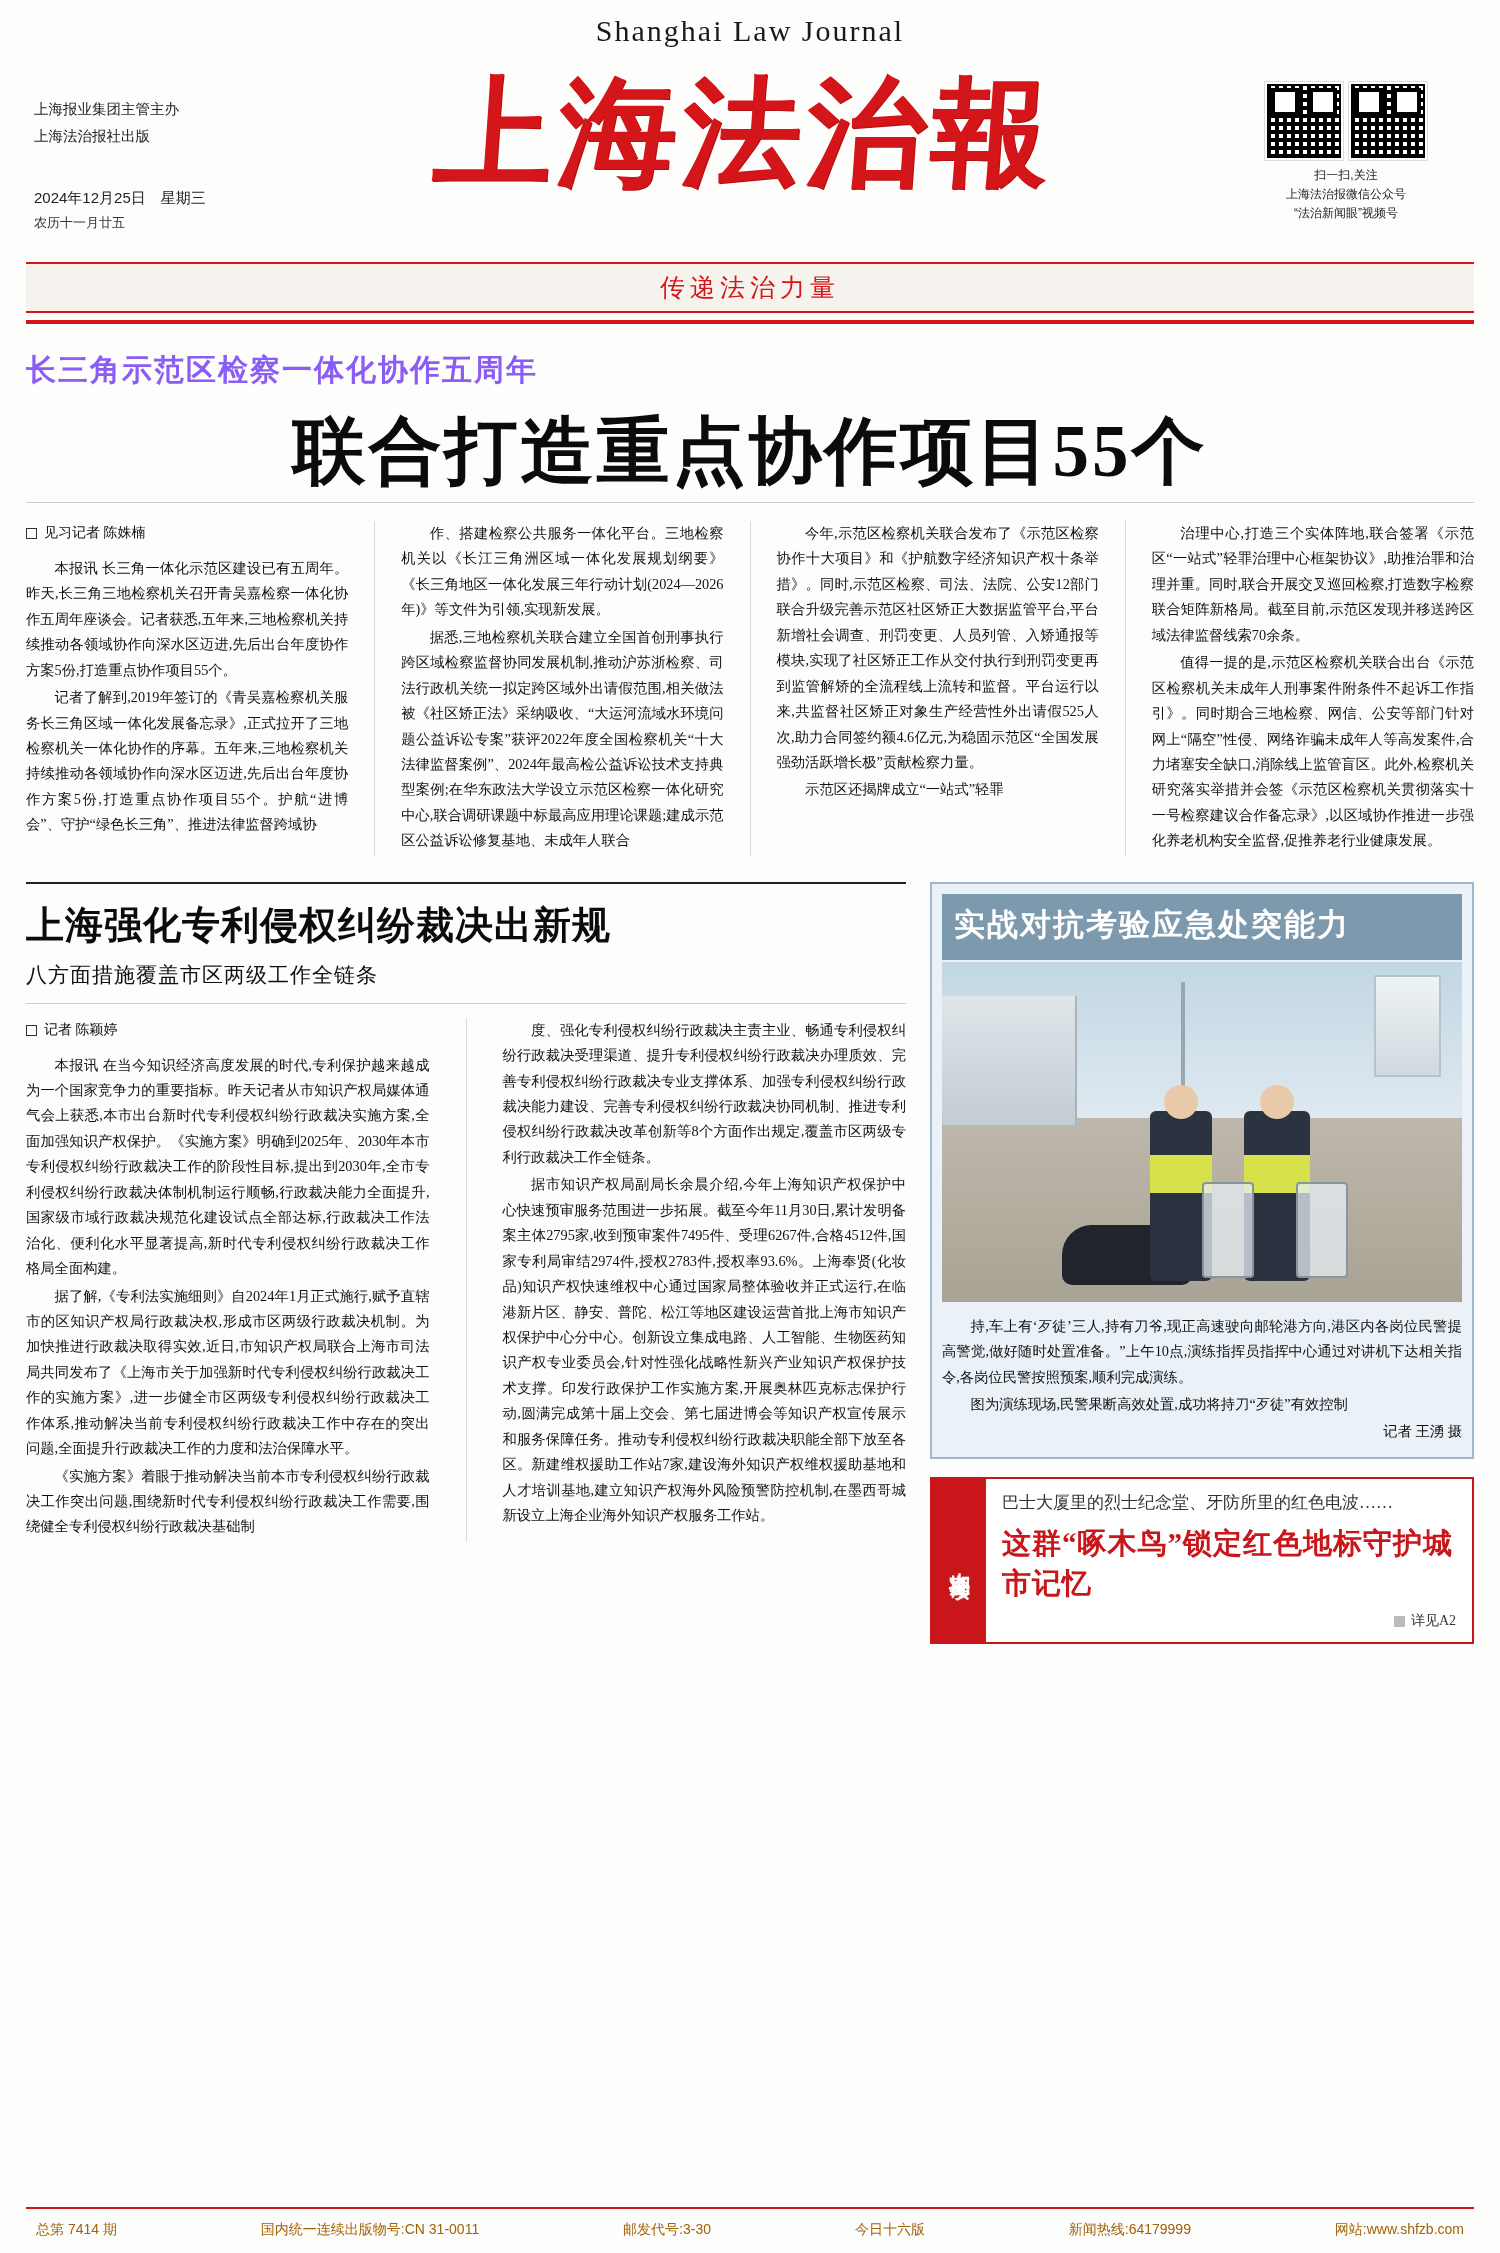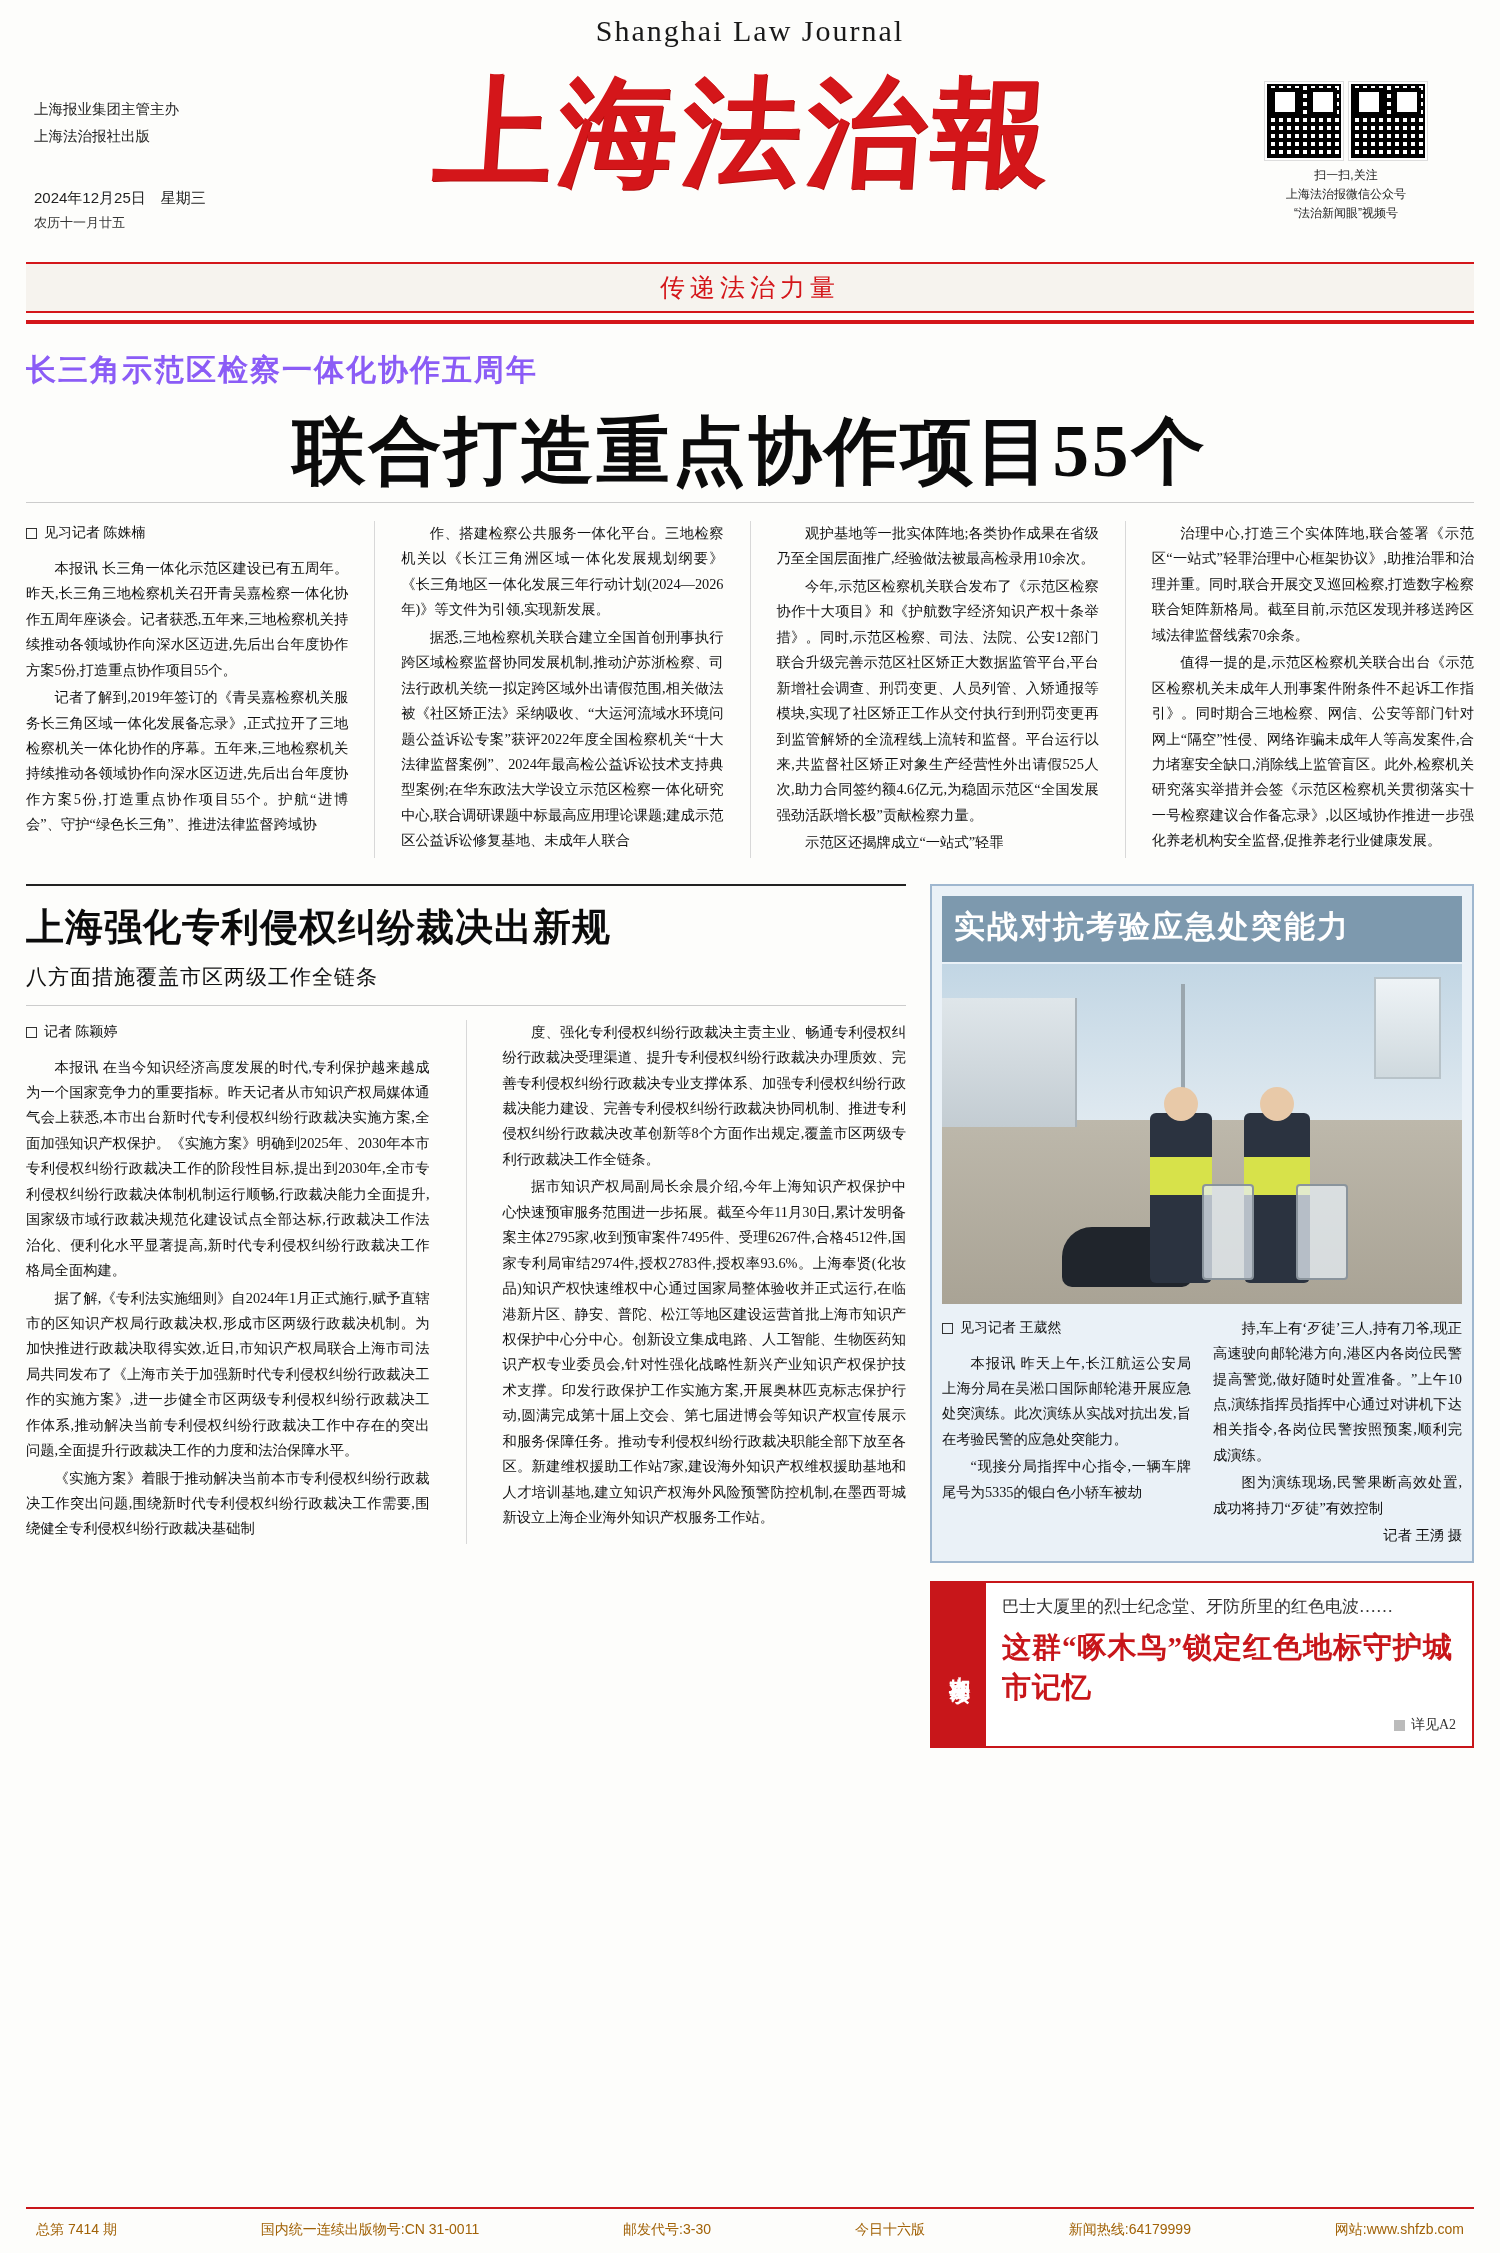--- a/index.html
+++ b/index.html
@@ -245,21 +245,20 @@
       <p class="lead">本报讯 长三角一体化示范区建设已有五周年。昨天,长三角三地检察机关召开青吴嘉检察一体化协作五周年座谈会。记者获悉,五年来,三地检察机关持续推动各领域协作向深水区迈进,先后出台年度协作方案5份,打造重点协作项目55个。</p>
       <p>记者了解到,2019年签订的《青吴嘉检察机关服务长三角区域一体化发展备忘录》,正式拉开了三地检察机关一体化协作的序幕。五年来,三地检察机关持续推动各领域协作向深水区迈进,先后出台年度协作方案5份,打造重点协作项目55个。护航“进博会”、守护“绿色长三角”、推进法律监督跨域协</p>
     </div>
     <div class="divider-v"></div>
     <div class="col">
       <p>作、搭建检察公共服务一体化平台。三地检察机关以《长江三角洲区域一体化发展规划纲要》《长三角地区一体化发展三年行动计划(2024—2026年)》等文件为引领,实现新发展。</p>
       <p>据悉,三地检察机关联合建立全国首创刑事执行跨区域检察监督协同发展机制,推动沪苏浙检察、司法行政机关统一拟定跨区域外出请假范围,相关做法被《社区矫正法》采纳吸收、“大运河流域水环境问题公益诉讼专案”获评2022年度全国检察机关“十大法律监督案例”、2024年最高检公益诉讼技术支持典型案例;在华东政法大学设立示范区检察一体化研究中心,联合调研课题中标最高应用理论课题;建成示范区公益诉讼修复基地、未成年人联合</p>
     </div>
     <div class="divider-v"></div>
     <div class="col">
-      <p>观护基地等一批实体阵地;各类协作成果在省级乃至全国层面推广,经验做法被最高检录用10余次。</p>
       <p>今年,示范区检察机关联合发布了《示范区检察协作十大项目》和《护航数字经济知识产权十条举措》。同时,示范区检察、司法、法院、公安12部门联合升级完善示范区社区矫正大数据监管平台,平台新增社会调查、刑罚变更、人员列管、入矫通报等模块,实现了社区矫正工作从交付执行到刑罚变更再到监管解矫的全流程线上流转和监督。平台运行以来,共监督社区矫正对象生产经营性外出请假525人次,助力合同签约额4.6亿元,为稳固示范区“全国发展强劲活跃增长极”贡献检察力量。</p>
       <p>示范区还揭牌成立“一站式”轻罪</p>
     </div>
     <div class="divider-v"></div>
     <div class="col">
       <p>治理中心,打造三个实体阵地,联合签署《示范区“一站式”轻罪治理中心框架协议》,助推治罪和治理并重。同时,联合开展交叉巡回检察,打造数字检察联合矩阵新格局。截至目前,示范区发现并移送跨区域法律监督线索70余条。</p>
       <p>值得一提的是,示范区检察机关联合出台《示范区检察机关未成年人刑事案件附条件不起诉工作指引》。同时期合三地检察、网信、公安等部门针对网上“隔空”性侵、网络诈骗未成年人等高发案件,合力堵塞安全缺口,消除线上监管盲区。此外,检察机关研究落实举措并会签《示范区检察机关贯彻落实十一号检察建议合作备忘录》,以区域协作推进一步强化养老机构安全监督,促推养老行业健康发展。</p>
     </div>
   </div>
 
@@ -306,28 +305,20 @@
           <div class="cop c2">
             <div class="head"></div>
             <div class="vest"></div>
           </div>
           <div class="shield s1"></div>
           <div class="shield s2"></div>
         </div>
 
         <div class="cap-cols">
           <div class="c">
-            <div class="byline">
-              <span class="sq"></span>
-              <span>见习记者  王葳然</span>
-            </div>
-            <p>本报讯 昨天上午,长江航运公安局上海分局在吴淞口国际邮轮港开展应急处突演练。此次演练从实战对抗出发,旨在考验民警的应急处突能力。</p>
-            <p>“现接分局指挥中心指令,一辆车牌尾号为5335的银白色小轿车被劫</p>
-          </div>
-          <div class="c">
             <p>持,车上有‘歹徒’三人,持有刀爷,现正高速驶向邮轮港方向,港区内各岗位民警提高警觉,做好随时处置准备。”上午10点,演练指挥员指挥中心通过对讲机下达相关指令,各岗位民警按照预案,顺利完成演练。</p>
             <p>图为演练现场,民警果断高效处置,成功将持刀“歹徒”有效控制</p>
             <p class="sign-right">记者 王湧 摄</p>
           </div>
         </div>
       </div>
 
       <div class="promo">
         <div class="promo-tab">本期导读</div>
         <div class="promo-body">

